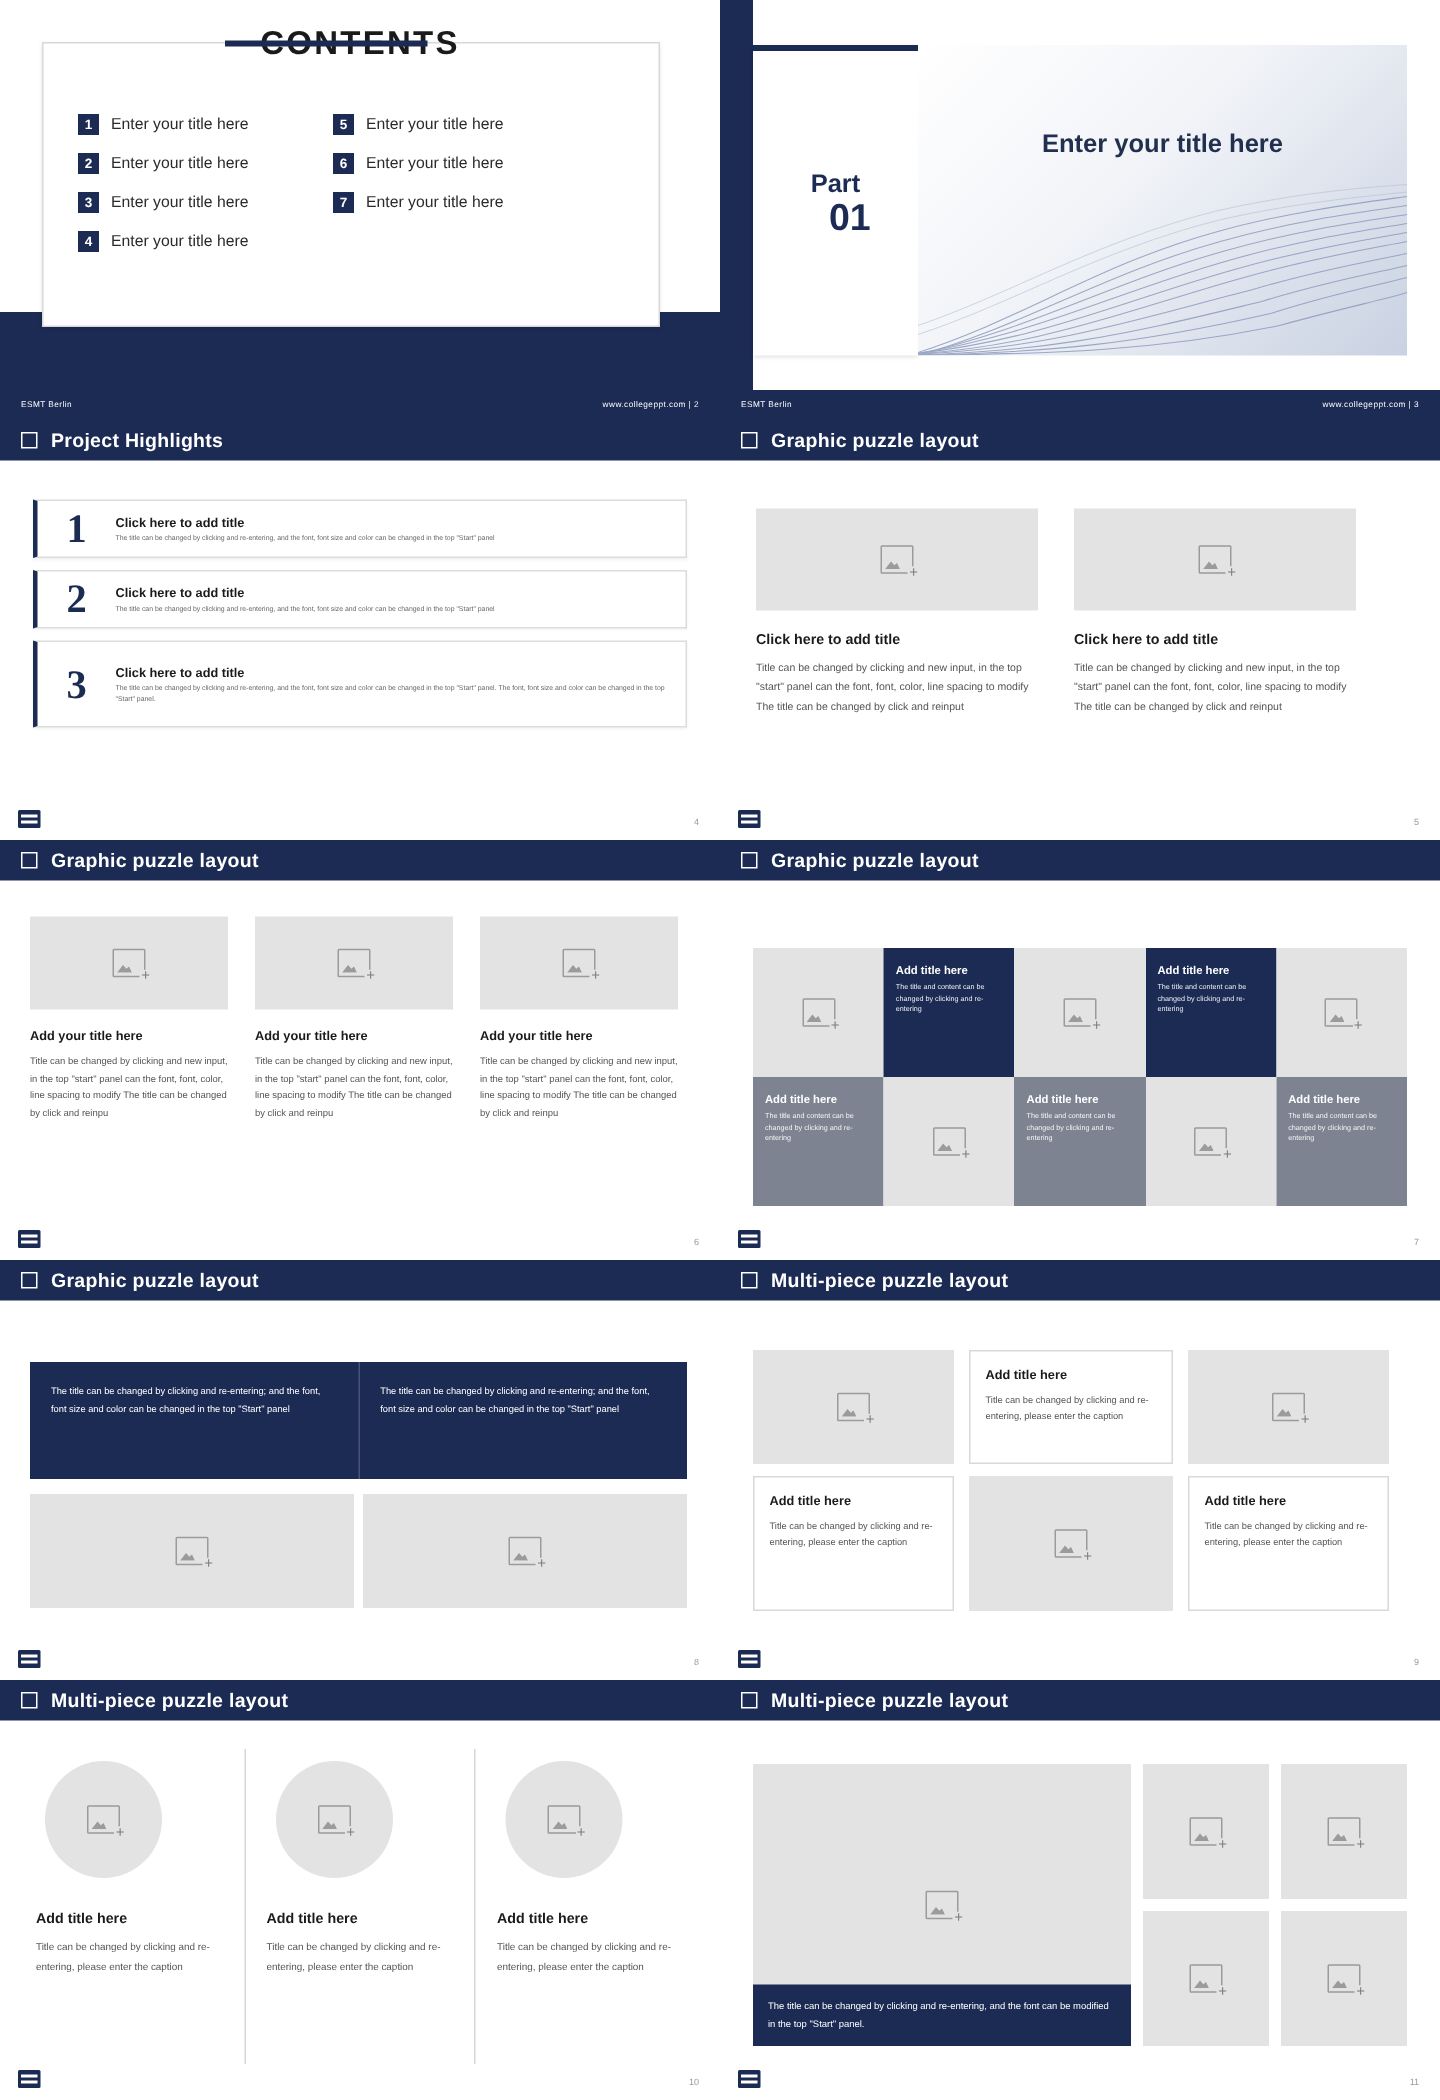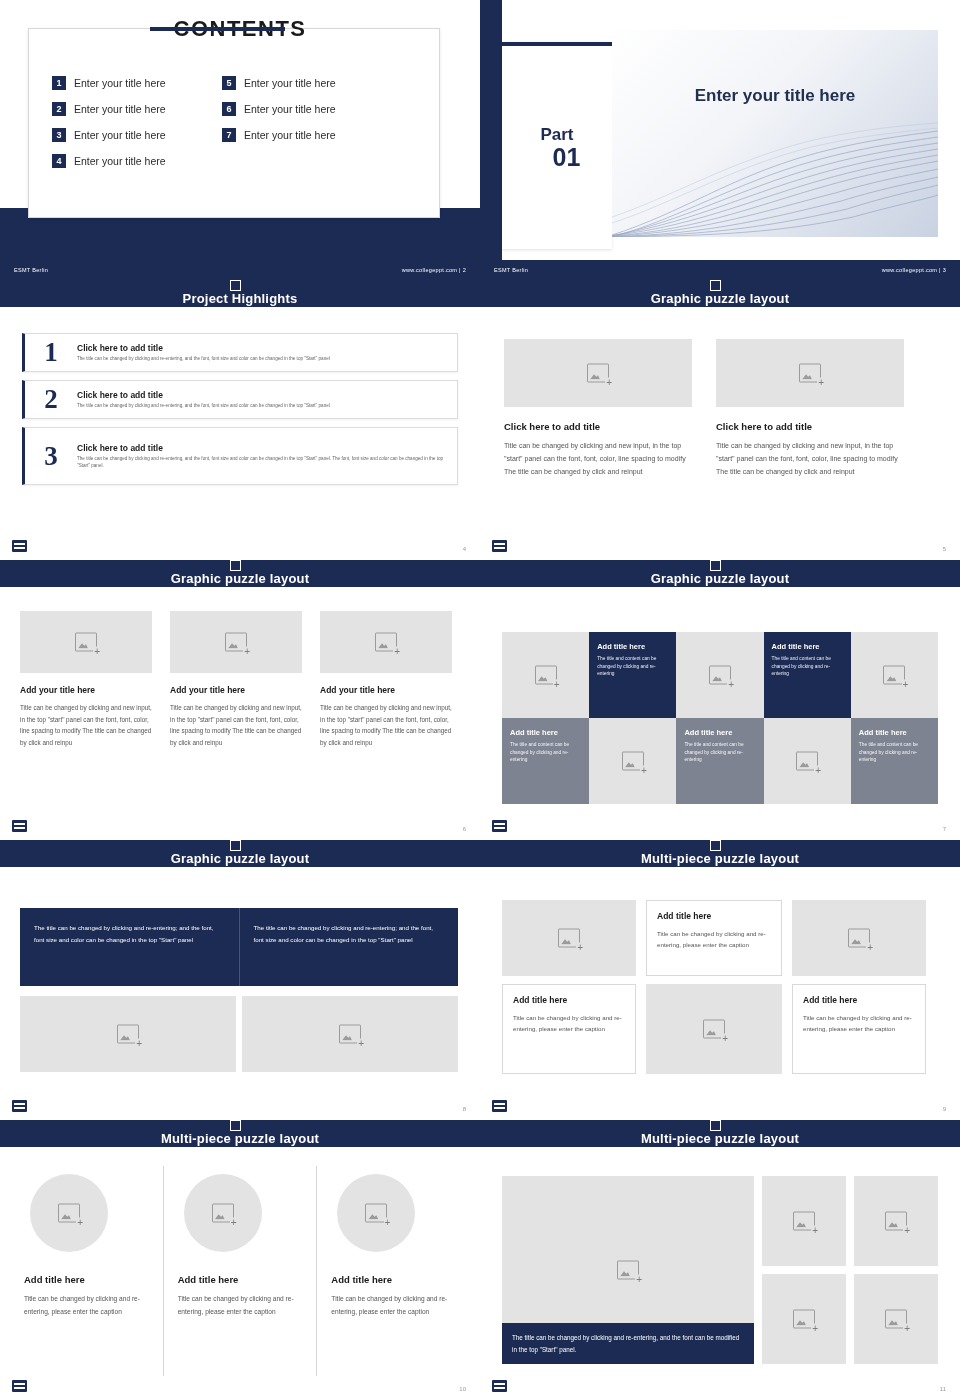--- a/index.html
+++ b/index.html
@@ -27,21 +27,20 @@
   .slide-header {
     height: 27px;
     background: #1c2b54;
     color: #ffffff;
     display: flex;
     align-items: center;
     padding: 0 14px;
     font-size: 13px;
     font-weight: bold;
     letter-spacing: .2px;
-    flex-direction: column;
   }
   .hdr-box {
     width: 11px; height: 11px;
     border: 1.5px solid #ffffff;
     margin-right: 9px;
     flex: none;
   }
   .footer-logo {
     position: absolute;
     left: 12px; bottom: 8px;
@@ -160,21 +159,21 @@
     letter-spacing: .3px;
   }
 
   
   .s3-left-strip {
     position: absolute; left: 0; top: 0; bottom: 0;
     width: 22px; background: #1c2b54;
   }
   .s3-card {
     position: absolute;
-    left: 22px; top: 42px;
+    left: 22px; top: 30px;
     width: 110px; height: 207px;
     background: #ffffff;
     border-top: 4px solid #1c2b54;
     box-shadow: 0 1px 3px rgba(0,0,0,.12);
     display: flex; flex-direction: column;
     align-items: center; justify-content: center;
   }
   .s3-part { font-size: 17px; color: #1c2b54; font-weight: bold; line-height: 1.15; }
   .s3-num  { font-size: 25px; color: #1c2b54; font-weight: bold; line-height: 1.05; margin-left: 19px; }
   .s3-img {

